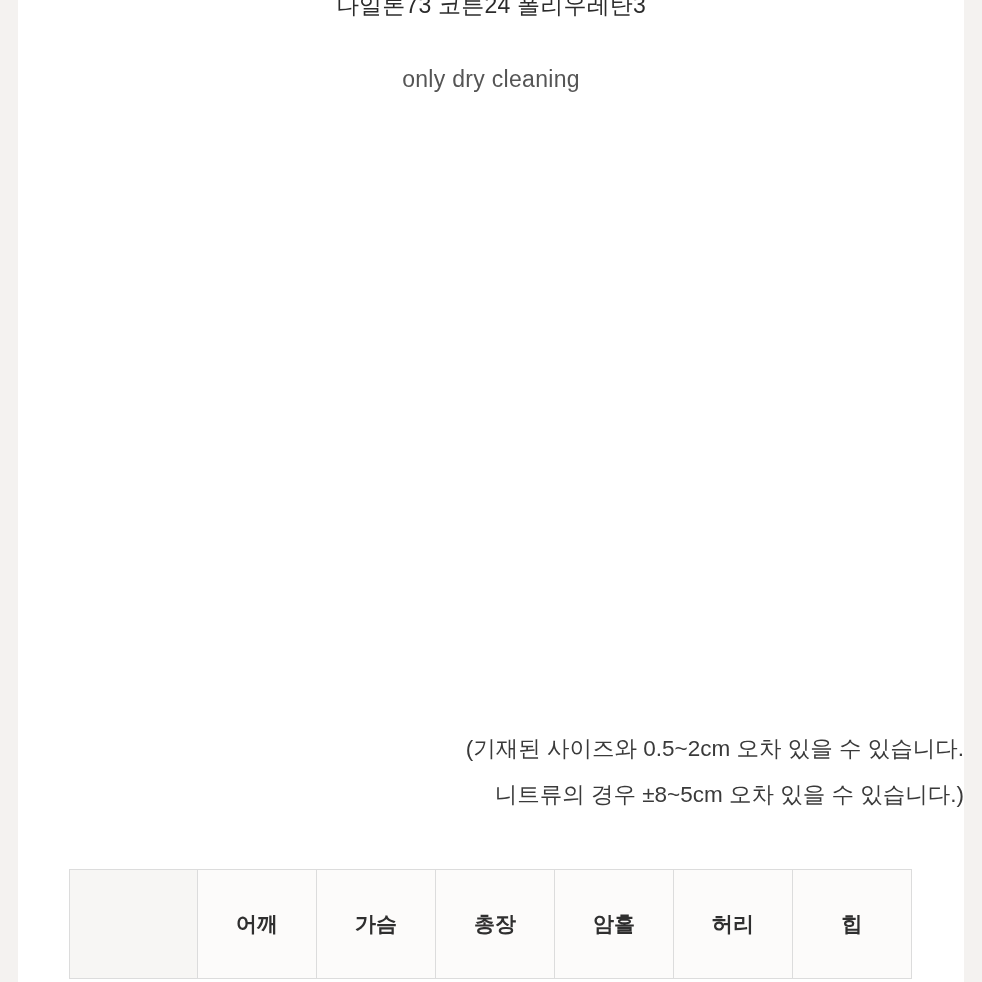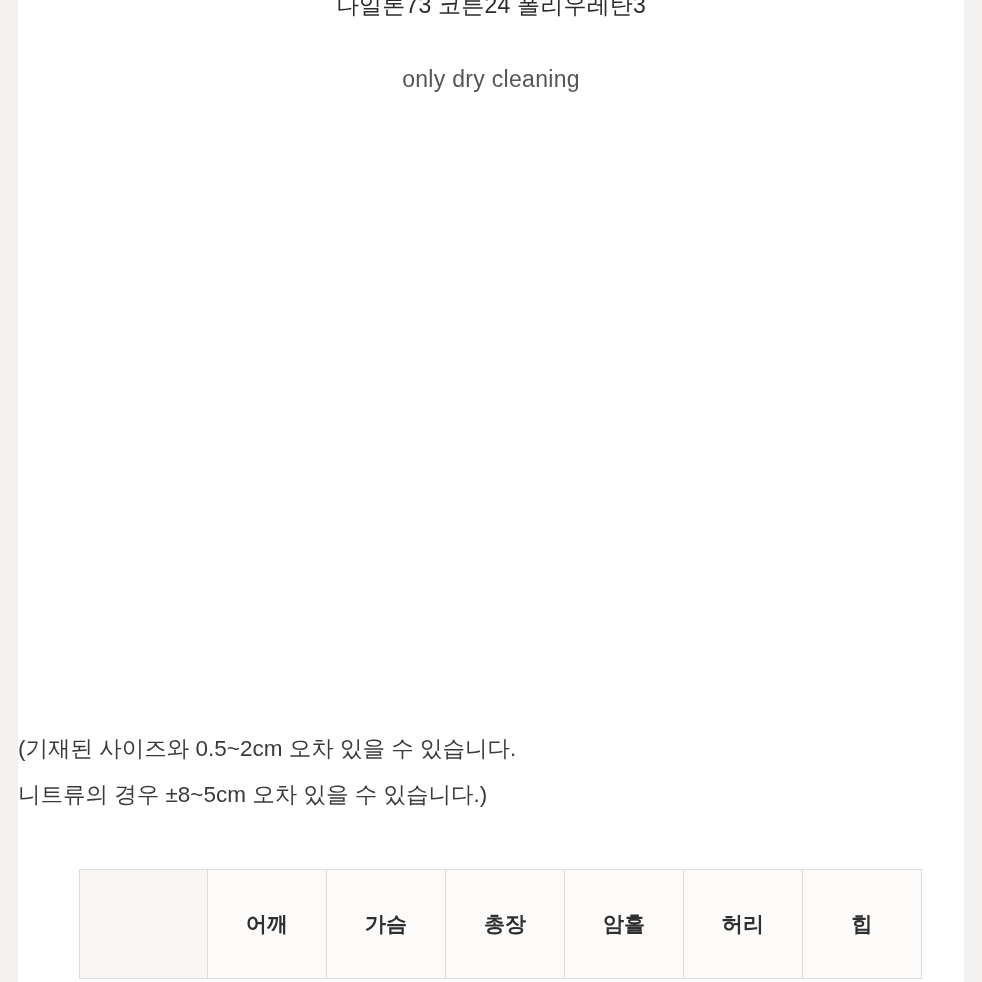--- a/index.html
+++ b/index.html
@@ -66,36 +66,35 @@
     font-size: 23px;
     color: #555555;
     letter-spacing: 0.3px;
     margin-top: 8px;
   }
 
   .note {
     position: absolute;
     left: 0;
     width: 946px;
-    text-align: left;
+    text-align: right;
     color: #3a3a3a;
     font-size: 22.5px;
     line-height: 46px;
   }
   .note-1 { top: 726px; }
   .note-2 { top: 772px; }
 
   .size-table {
     position: absolute;
     top: 869px;
     left: 51px;
     width: 689px;
     border-collapse: collapse;
     table-layout: fixed;
-    margin-left: 10px;
   }
   .size-table td, .size-table th {
     border: 1px solid #dcdcdc;
     height: 108px;
     text-align: center;
     vertical-align: middle;
     font-size: 21px;
     color: #2f2f2f;
     font-weight: bold;
     background: #fcfbfa;

